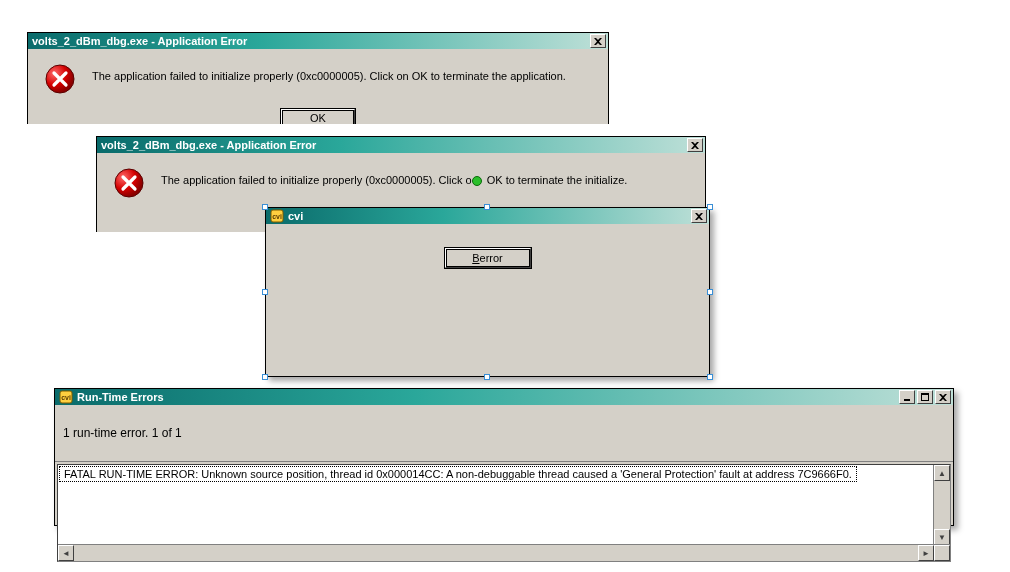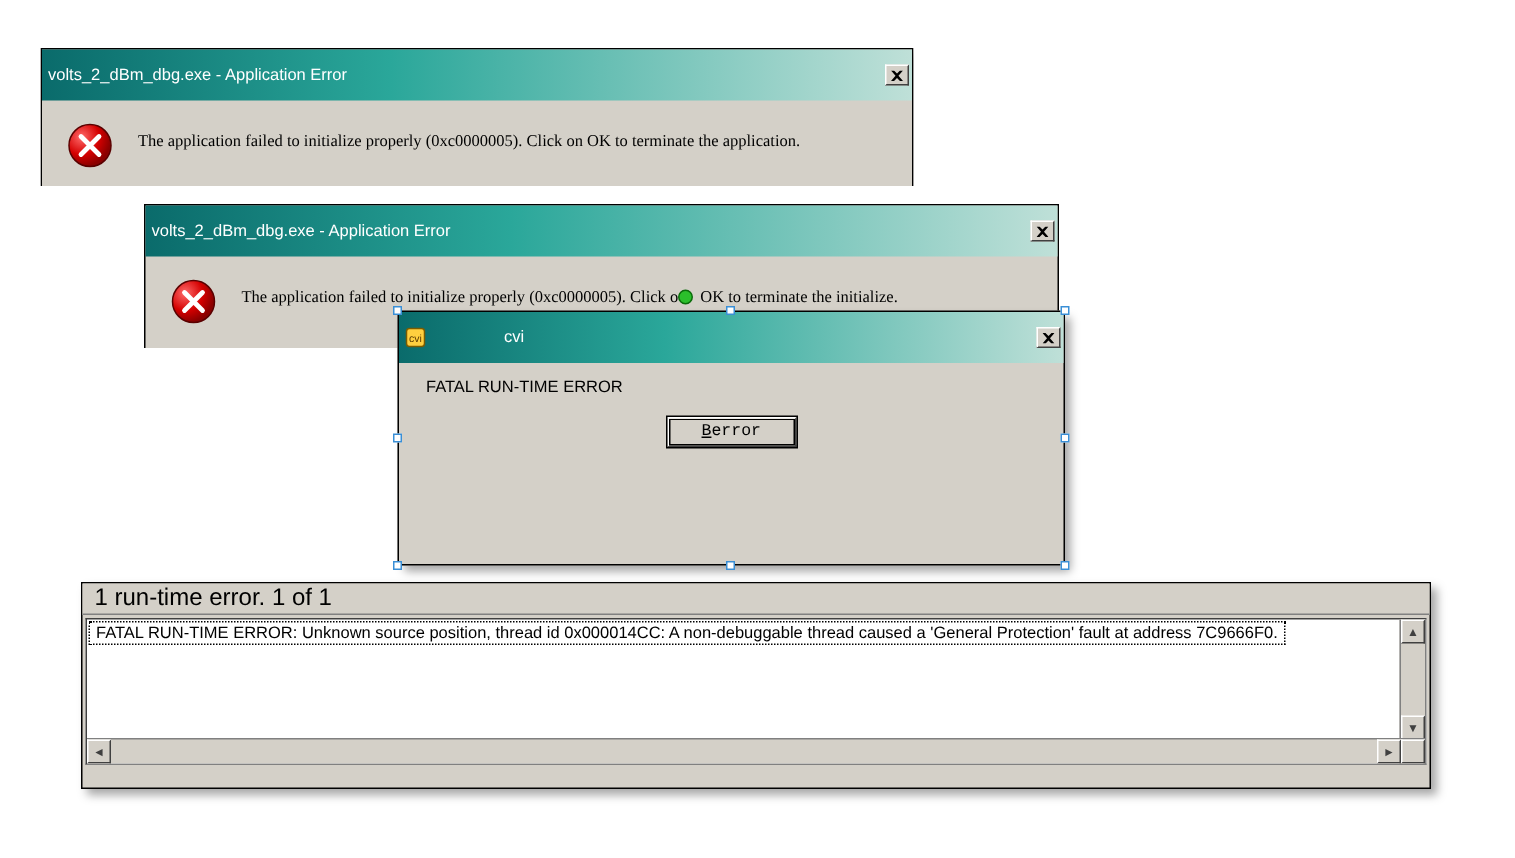--- a/index.html
+++ b/index.html
@@ -15,29 +15,28 @@
     overflow: hidden;
   }
   .window {
     position: absolute;
     background: #d4d0c8;
     border: 1px solid #000;
     box-shadow: 4px 4px 6px rgba(0,0,0,0.35);
     box-sizing: border-box;
   }
   .titlebar {
-    height: 34px;
+    height: 16px;
     background: linear-gradient(to right, #0a6b6b 0%, #2aa79a 40%, #bfe0d8 100%);
     display: flex;
     align-items: center;
     padding: 0 2px 0 4px;
     color: #fff;
-    font-weight: normal;
-    font-size: 11px;
-    gap: 48px;
+    font-weight: bold;
+    font-size: 11px;
   }
   .titlebar .ticon {
     width: 14px;
     height: 14px;
     margin-right: 4px;
     display: inline-flex;
     align-items: center;
     justify-content: center;
   }
   .titlebar .title-text {
@@ -61,21 +60,20 @@
     font-weight: bold;
     color: #000;
     cursor: default;
     box-sizing: border-box;
   }
   .titlebtn svg { display:block; }
   .body-area {
     padding: 14px 16px 10px 16px;
     display: flex;
     align-items: flex-start;
-    font-family: Liberation Serif, serif;
   }
   .err-icon {
     width: 32px;
     height: 32px;
     margin-right: 16px;
     flex: 0 0 auto;
   }
   .msg {
     font-size: 11px;
     padding-top: 6px;
@@ -95,38 +93,37 @@
     border-left-color: #fff;
     font-size: 11px;
     text-align: center;
     cursor: default;
     box-sizing: border-box;
   }
   .winbtn.focus {
     outline: 1px solid #000;
     outline-offset: 0;
     box-shadow: 0 0 0 1px #000 inset;
-    font-family: Liberation Mono, monospace;
   }
   .winbtn .ul { text-decoration: underline; }
 
   
   .sel-handle {
     position: absolute;
     width: 6px;
     height: 6px;
     background: #fff;
     border: 1px solid #3a8fd6;
     box-sizing: border-box;
   }
 
   
   .statusline {
-    padding: 1px 8px;
-    font-size: 16px;
+    padding: 21px 8px;
+    font-size: 12px;
     border-bottom: 1px solid #808080;
     background: #d4d0c8;
   }
   .listarea {
     background: #fff;
     margin: 2px;
     border: 1px solid #808080;
     border-top-color:#404040;
     border-left-color:#404040;
     height: 78px;
@@ -244,39 +241,63 @@
         </svg>
     </span>
     <span class="title-text" style="text-transform:none;">cvi</span>
     <span class="titlebtn">
       <svg width="8" height="7" viewBox="0 0 8 7">
           <path d="M0 0 L2 0 L4 2 L6 0 L8 0 L5 3.5 L8 7 L6 7 L4 5 L2 7 L0 7 L3 3.5 Z" fill="#000"></path>
         </svg>
     </span>
   </div>
   <div style="padding:10px 18px 4px 18px;">
-    <div style="font-size:11px;">FATAL RUN-TIME ERROR</div>
   </div>
   <div class="btnrow" style="padding-top:10px;">
     <span class="winbtn focus" style="min-width:86px;padding:3px 12px;">
       <span class="ul">B</span><span>error</span>
     </span>
   </div>
 </div>
 
 <div class="sel-handle" style="left:262px; top:204px;"></div>
 <div class="sel-handle" style="left:484px; top:204px;"></div>
 <div class="sel-handle" style="left:707px; top:204px;"></div>
 <div class="sel-handle" style="left:262px; top:289px;"></div>
 <div class="sel-handle" style="left:707px; top:289px;"></div>
 <div class="sel-handle" style="left:262px; top:374px;"></div>
 <div class="sel-handle" style="left:484px; top:374px;"></div>
 <div class="sel-handle" style="left:707px; top:374px;"></div>
 
 <div class="window" style="left:54px; top:388px; width:900px; height:138px;">
+  <div class="titlebar">
+    <span class="ticon">
+      <svg width="14" height="14" viewBox="0 0 14 14">
+          <rect x="1" y="1" width="12" height="12" rx="2" fill="#ffcf3f" stroke="#7a5b00"></rect>
+          <text x="7" y="10" text-anchor="middle" font-size="7" font-family="Arial" fill="#5a3b00">cvi</text>
+        </svg>
+    </span>
+    <span class="title-text">Run-Time Errors</span>
+    <span class="titlebtn">
+      <svg width="8" height="8" viewBox="0 0 8 8">
+          <rect x="1" y="6" width="6" height="2" fill="#000"></rect>
+        </svg>
+    </span>
+    <span class="titlebtn">
+      <svg width="8" height="8" viewBox="0 0 8 8">
+          <rect x="0.5" y="0.5" width="7" height="7" fill="none" stroke="#000" stroke-width="1"></rect>
+          <rect x="0" y="0" width="8" height="2" fill="#000"></rect>
+        </svg>
+    </span>
+    <span class="titlebtn">
+      <svg width="8" height="7" viewBox="0 0 8 7">
+          <path d="M0 0 L2 0 L4 2 L6 0 L8 0 L5 3.5 L8 7 L6 7 L4 5 L2 7 L0 7 L3 3.5 Z" fill="#000"></path>
+        </svg>
+    </span>
+  </div>
   <div class="statusline">1 run-time error.   1 of 1</div>
   <div class="listarea" style="height:96px;">
     <div class="listline">FATAL RUN-TIME ERROR:   Unknown source position, thread id 0x000014CC:   A non-debuggable thread caused a 'General Protection' fault at address 7C9666F0.</div>
     <div class="scroll-v">
       <div class="scroll-btn" style="top:0;left:0;">▲</div>
       <div class="scroll-btn" style="bottom:0;left:0;">▼</div>
     </div>
     <div class="scroll-h">
       <div class="scroll-btn" style="left:0;top:0;">◄</div>
       <div class="scroll-btn" style="right:16px;top:0;">►</div>

